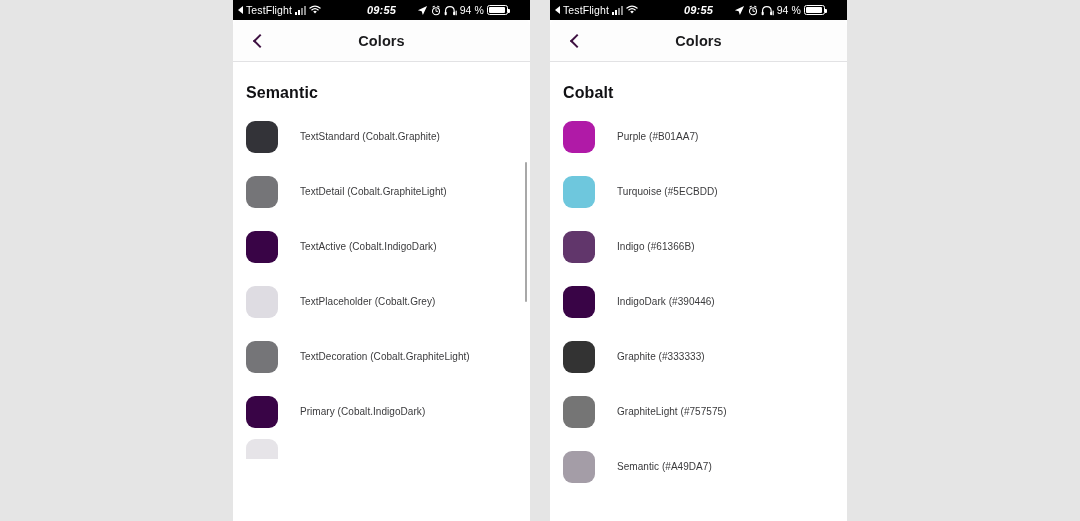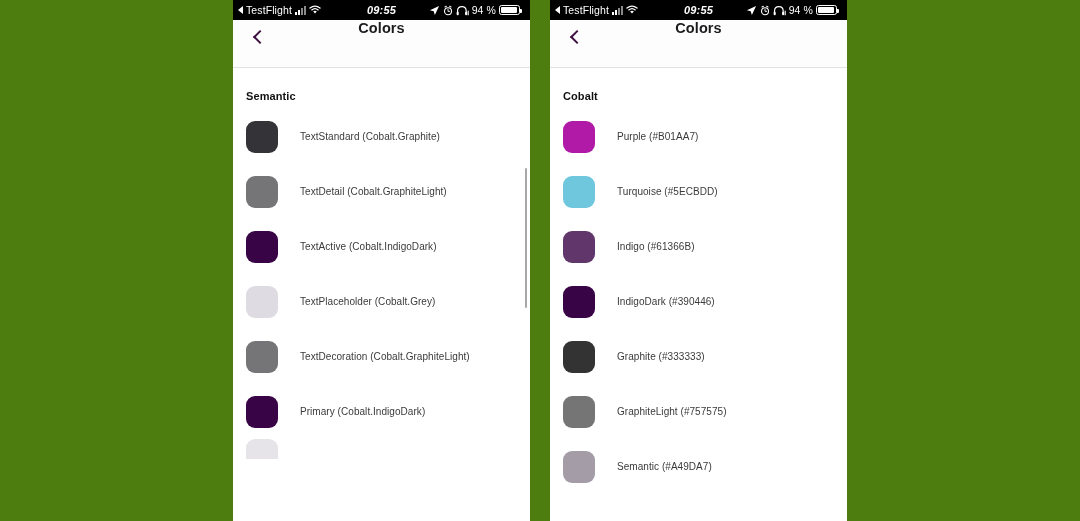--- a/index.html
+++ b/index.html
@@ -5,21 +5,21 @@
   * { box-sizing: border-box; margin: 0; padding: 0; }
   html, body {
     width: 1080px; height: 521px;
     background: #ffffff;
     font-family: "Liberation Sans", sans-serif;
     overflow: hidden;
   }
   .stage {
     position: relative;
     width: 1080px; height: 521px;
-    background: #4d7c0f;
+    background: #e5e5e5;
   }
 
   
   .phone {
     position: absolute;
     top: 0;
     width: 297px;
     height: 521px;
     overflow: hidden;
     background: #ffffff;
@@ -43,21 +43,21 @@
     display: flex; align-items: center; gap: 3px;
     padding-left: 5px; flex: 0 0 auto;
   }
   .sb-center {
     position: absolute; left: 0; right: 0;
     text-align: center; font-size: 11px;
     font-weight: 600; letter-spacing: 0.2px; font-style: italic;
   }
   .sb-right {
     display: flex; align-items: center; gap: 3px;
-    margin-left: auto; padding-right: 10px;
+    margin-left: auto; padding-right: 22px;
     position: relative; z-index: 2;
   }
   .sb-text { font-size: 10.5px; }
   .back-tri {
     width: 0; height: 0;
     border-top: 4px solid transparent;
     border-bottom: 4px solid transparent;
     border-right: 5px solid #ffffff;
   }
   .bars {
@@ -87,25 +87,25 @@
     background: #ffffff;
     border-radius: 12px 12px 0 0;
     overflow: hidden;
     margin-top: -4px;
     padding-top: 4px;
   }
 
   
   .navbar {
     position: relative;
-    height: 48px;
+    height: 42px;
     background: #fdfdfd;
     border-bottom: 1px solid #e2e2e4;
     display: flex;
-    align-items: flex-start;
+    align-items: center;
   }
   .nav-back {
     position: absolute;
     left: 8px;
     width: 34px; height: 34px;
     display: flex; align-items: center; justify-content: center;
     cursor: pointer;
   }
   .chev {
     width: 10px; height: 10px;
@@ -124,21 +124,21 @@
   }
 
   
   .list {
     position: relative;
     height: 459px;
     background: #ffffff;
     padding: 0 0 0 0;
   }
   .section-title {
-    font-size: 11px;
+    font-size: 16px;
     font-weight: 700;
     color: #111114;
     padding: 22px 0 0 13px;
     letter-spacing: 0.1px;
   }
   .row {
     display: flex;
     align-items: center;
     height: 55px;
     padding-left: 13px;

